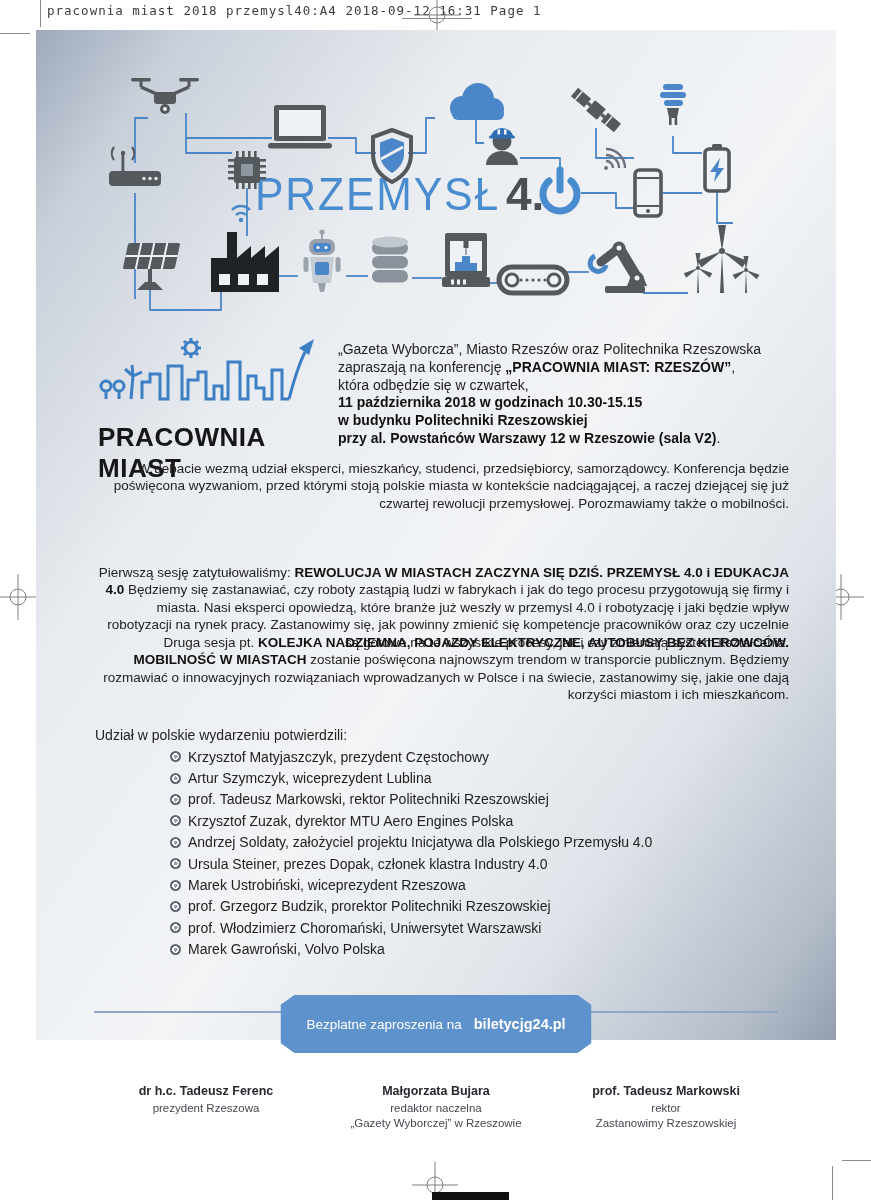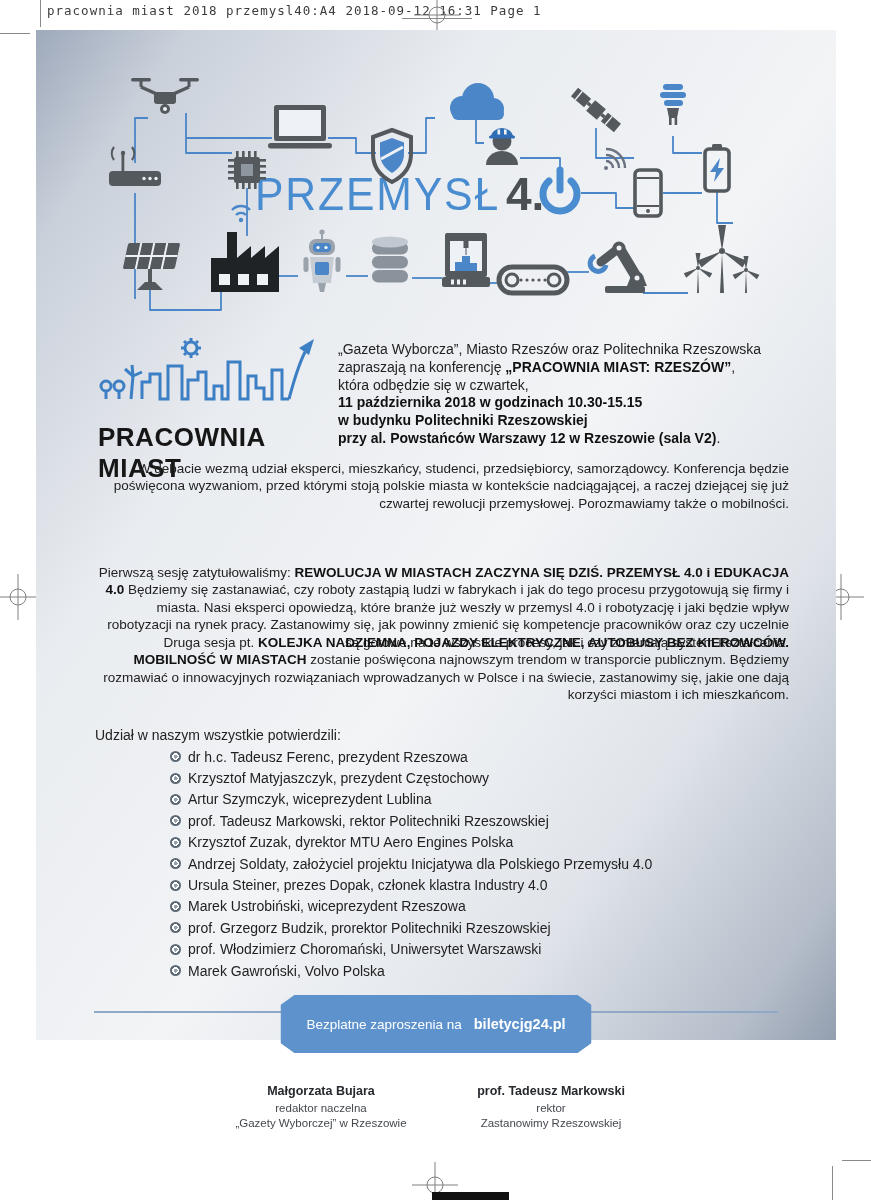--- a/index.html
+++ b/index.html
@@ -392,27 +392,23 @@
   <div class="para" id="p1">
     
   <span>W debacie wezmą udział eksperci, mieszkańcy, studenci, przedsiębiorcy, samorządowcy. Konferencja będzie poświęcona wyzwaniom, przed którymi stoją polskie miasta w kontekście nadciągającej, a raczej dziejącej się już czwartej rewolucji przemysłowej. Porozmawiamy także o mobilności.</span></div>
   <div class="para" id="p2">
     
   <span>Pierwszą sesję zatytułowaliśmy: </span><span class="b">REWOLUCJA W MIASTACH ZACZYNA SIĘ DZIŚ. PRZEMYSŁ 4.0 i EDUKACJA 4.0</span><span> Będziemy się zastanawiać, czy roboty zastąpią ludzi w fabrykach i jak do tego procesu przygotowują się firmy i miasta. Nasi eksperci opowiedzą, które branże już weszły w przemysl 4.0 i robotyzację i jaki będzie wpływ robotyzacji na rynek pracy. Zastanowimy się, jak powinny zmienić się kompetencje pracowników oraz czy uczelnie są gotowe na te wszystkie procesy, jak i czy zmieniają system kształcenia.</span></div>
   <div class="para" id="p3">
     
   <span>Druga sesja pt. </span><span class="b">KOLEJKA NADZIEMNA, POJAZDY ELEKTRYCZNE, AUTOBUSY BEZ KIEROWCÓW. MOBILNOŚĆ W MIASTACH</span><span> zostanie poświęcona najnowszym trendom w transporcie publicznym. Będziemy rozmawiać o innowacyjnych rozwiązaniach wprowadzanych w Polsce i na świecie, zastanowimy się, jakie one dają korzyści miastom i ich mieszkańcom.</span></div>
 
-  <div class="speak-head">Udział w naszym wszystkie potwierdzili:</div>
+  <div class="speak-head">Udział w polskie wydarzeniu potwierdzili:</div>
   <div class="speakers">
 
-  <div class="speaker">
-        <span class="dot"></span>
-        <span>dr h.c. Tadeusz Ferenc, prezydent Rzeszowa</span>
-      </div>
       <div class="speaker">
         <span class="dot"></span>
         <span>Krzysztof Matyjaszczyk, prezydent Częstochowy</span>
       </div>
       <div class="speaker">
         <span class="dot"></span>
         <span>Artur Szymczyk, wiceprezydent Lublina</span>
       </div>
       <div class="speaker">
         <span class="dot"></span>
@@ -449,20 +445,27 @@
     </div>
 
   <div class="banner-line"></div>
   <div class="banner">
     <span>Bezplatne zaproszenia na</span>
     <span class="site">biletycjg24.pl</span>
   </div>
 
   <div class="sigs">
 
+  <div class="sig">
+        <div class="sig-name">dr h.c. Tadeusz Ferenc</div>
+        <div>
+
+        <div class="sig-role">prezydent Rzeszowa</div>
+        </div>
+      </div>
       <div class="sig">
         <div class="sig-name">Małgorzata Bujara</div>
         <div>
 
         <div class="sig-role">redaktor naczelna</div>
           <div class="sig-role">„Gazety Wyborczej” w Rzeszowie</div>
         </div>
       </div>
       <div class="sig">
         <div class="sig-name">prof. Tadeusz Markowski</div>

